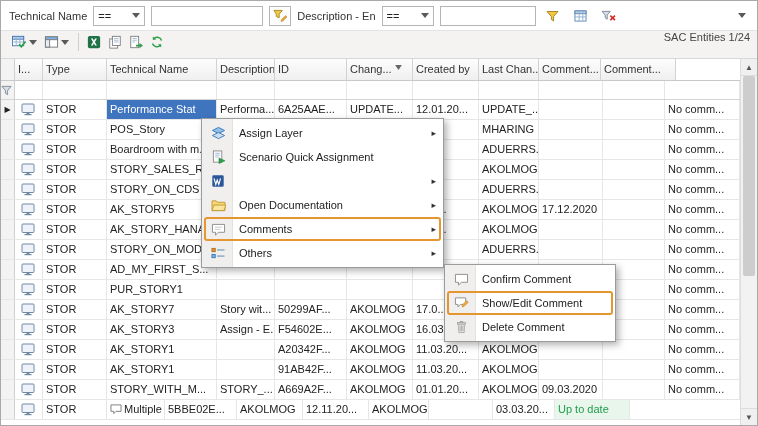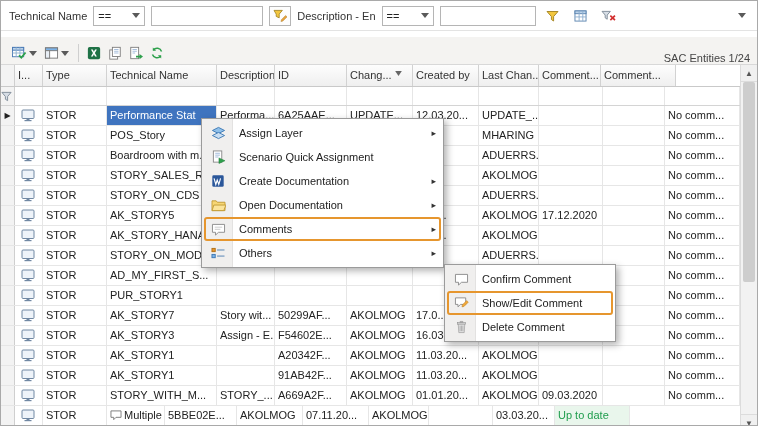--- a/index.html
+++ b/index.html
@@ -9,21 +9,21 @@
   
   .filterbar{height:30px;box-sizing:border-box;border-bottom:1px solid #e3e3e3;display:flex;align-items:center;gap:6px;padding:0 8px;background:#fff;}
   .flabel{color:#333;white-space:nowrap;}
   .combo{display:flex;align-items:center;justify-content:space-between;width:52px;height:20px;border:1px solid #b5b5b5;background:#fff;padding:0 4px;box-sizing:border-box;}
   .tinput{height:20px;border:1px solid #b5b5b5;box-sizing:border-box;padding:0 4px;font:inherit;}
   .ibtn{height:20px;min-width:22px;display:inline-flex;align-items:center;justify-content:center;box-sizing:border-box;}
   .ibtn.bordered{border:1px solid #b5b5b5;background:#fdfdfd;}
   .chev-end{margin-left:auto;display:inline-flex;align-items:center;padding:0 3px;}
 
   
-  .toolbar{height:28px;box-sizing:border-box;background:#f4f3f1;border-bottom:1px solid #d8d8d8;display:flex;align-items:flex-end;padding:0 7px;margin-top:6px;}
+  .toolbar{height:28px;box-sizing:border-box;background:#f4f3f1;border-bottom:1px solid #d8d8d8;display:flex;align-items:flex-start;padding:0 7px;}
   .tbtn{display:inline-flex;align-items:center;height:22px;padding:0 3px;margin-right:1px;}
   .tbtn .dd{margin-left:2px;display:inline-flex;}
   .tsep{width:1px;height:18px;background:#cfcfcf;margin:0 5px;}
   .status{margin-left:auto;color:#444;}
 
   
   .gridwrap{position:relative;height:366px;background:#fff;}
   .grid{position:absolute;left:0;top:0;right:17px;bottom:0;overflow:hidden;}
   .hrow{display:flex;height:22px;box-sizing:border-box;border-bottom:1px solid #c9c9c9;}
   .hcell{box-sizing:border-box;background:linear-gradient(#fdfdfd,#efefef);border-right:1px solid #d2d2d2;padding:4px 3px 0;color:#333;overflow:hidden;white-space:nowrap;display:flex;align-items:flex-start;}
@@ -267,21 +267,21 @@
                   <rect x="5.5" y="9.5" width="3" height="1.5" fill="#7188a3"></rect>
                   <rect x="3.5" y="11" width="7" height="1.2" fill="#7188a3"></rect>
                 </svg>
               </span>
             </div>
             <div class="cell" style="width: 64px;"><span>STOR</span></div>
             <div class="cell sel" style="width: 110px;"><span>Performance Stat</span></div>
             <div class="cell" style="width: 58px;"><span>Performa...</span></div>
             <div class="cell" style="width: 72px;"><span>6A25AAE...</span></div>
             <div class="cell" style="width: 66px;"><span>UPDATE...</span></div>
-            <div class="cell" style="width: 66px;"><span>12.03.20...</span></div>
+            <div class="cell" style="width: 66px;"><span>12.01.20...</span></div>
             <div class="cell" style="width: 60px;"><span>UPDATE_...</span></div>
             <div class="cell" style="width: 64px;"><span></span></div>
             <div class="cell" style="width: 62px;"><span></span></div>
             <div class="cell" style="width: 75px;"><span>No comm...</span></div>
           </div>
           <div class="row">
             <div class="cell gutter" style="width: 14px;"></div>
             <div class="cell ic" style="width: 28px;">
               <span class="icn">
                 <svg width="14" height="13" viewBox="0 0 14 13">
@@ -600,21 +600,21 @@
               </span>
             </div>
             <div class="cell" style="width: 64px;"><span>STOR</span></div>
             <div class="cell" style="width: 58px;"><span class="icn">
                 <svg width="12" height="11" viewBox="0 0 13 12">
                   <path d="M1 1h11v7H6.5L4 10.5V8H1z" fill="#fff" stroke="#777"></path>
                 </svg>
               </span><span>Multiple S...</span></div>
             <div class="cell" style="width: 72px;"><span>5BBE02E...</span></div>
             <div class="cell" style="width: 66px;"><span>AKOLMOG</span></div>
-            <div class="cell" style="width: 66px;"><span>07.11.20...</span></div>
+            <div class="cell" style="width: 66px;"><span>12.11.20...</span></div>
             <div class="cell" style="width: 60px;"><span>AKOLMOG</span></div>
             <div class="cell" style="width: 64px;"><span></span></div>
             <div class="cell" style="width: 62px;"><span>03.03.20...</span></div>
             <div class="cell green" style="width: 75px;"><span>Up to date</span></div>
           </div>
         </div>
     </div>
     <div class="vscroll">
       <div class="sbtn">▲</div>
       <div class="thumb"></div>
@@ -643,21 +643,20 @@
         </span>
         <span class="mlabel">Scenario Quick Assignment</span>
       </div>
       <div class="mi">
         <span class="micon">
           <svg width="14" height="14" viewBox="0 0 16 16">
             <rect x="1.5" y="1.5" width="13" height="13" rx="1.5" fill="#2b579a"></rect>
             <path d="M3.5 5l2 7 1.6-5 1.8 5 2-7" stroke="#fff" stroke-width="1.3" fill="none"></path>
           </svg>
         </span>
-        <span class="mlabel">Create Documentation</span>
         <span class="subarr">▸</span>
       </div>
       <div class="mi">
         <span class="micon">
           <svg width="15" height="13" viewBox="0 0 16 14">
             <path d="M1 3.5V2h4.5l1.2 1.5H15v9H1z" fill="#f7d674" stroke="#c19a35"></path>
             <path d="M1 12.5l2-6h13l-2.3 6z" fill="#fbe49b" stroke="#c19a35"></path>
           </svg>
         </span>
         <span class="mlabel">Open Documentation</span>

